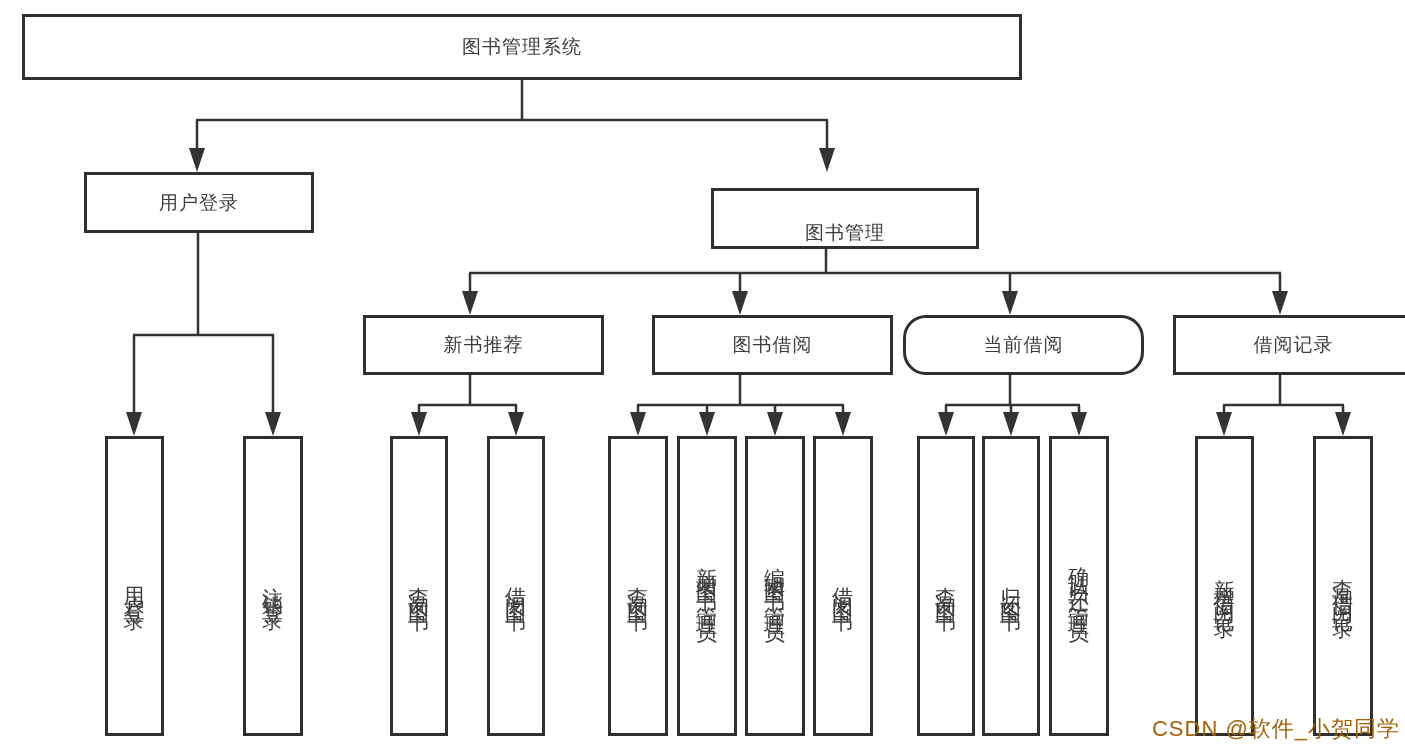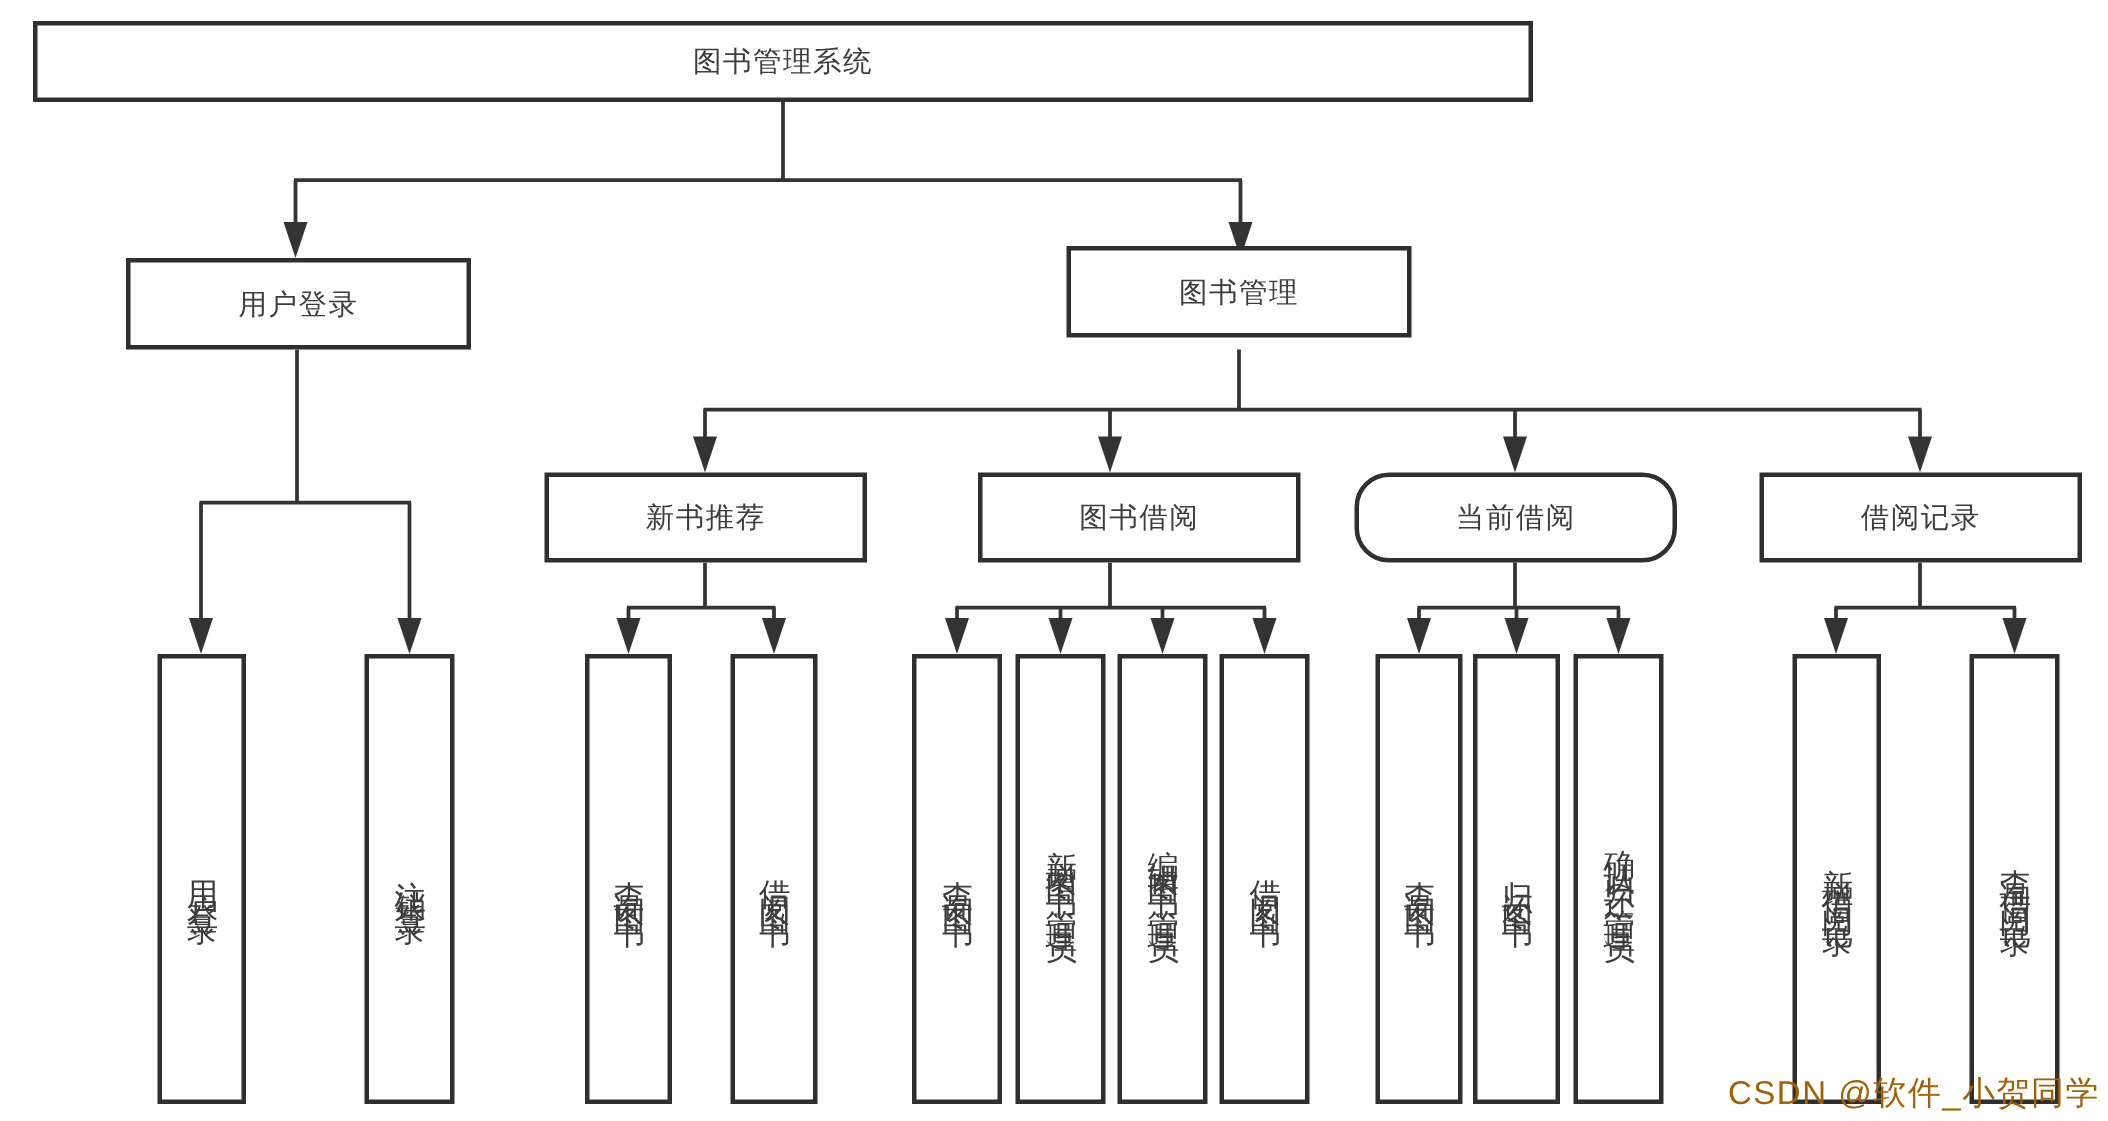--- a/index.html
+++ b/index.html
@@ -29,24 +29,24 @@
   }
   .hnode { font-size: 19px; letter-spacing: 1px; }
   .vnode { font-size: 21px; }
   .vnode .vtext {
     writing-mode: vertical-rl;
     text-orientation: mixed;
     letter-spacing: 8px;
     line-height: 1;
   }
   
-  .root  { left: 22px;  top: 14px;  width: 1000px; height: 54px; }
+  .root  { left: 22px;  top: 14px;  width: 1000px; height: 66px; }
   .l2a   { left: 84px;  top: 172px; width: 230px;  height: 61px; }
-  .l2b   { left: 711px; top: 164px; width: 230px;  height: 61px; }
-  .l3    { top: 315px; width: 215px; height: 60px; }
+  .l2b   { left: 711px; top: 188px; width: 268px;  height: 61px; align-items: flex-end; }
+  .l3    { top: 315px; width: 241px; height: 60px; }
   .l3a   { left: 363px; }
   .l3b   { left: 652px; }
   .l3c   { left: 903px; border-radius: 23px; }
   .l3d   { left: 1173px; }
   .leaf  { top: 436px; height: 300px; }
   .lf1  { left: 105px;  width: 59px; }
   .lf2  { left: 243px;  width: 60px; }
   .lf3  { left: 390px;  width: 58px; }
   .lf4  { left: 487px;  width: 58px; }
   .lf5  { left: 608px;  width: 60px; }

